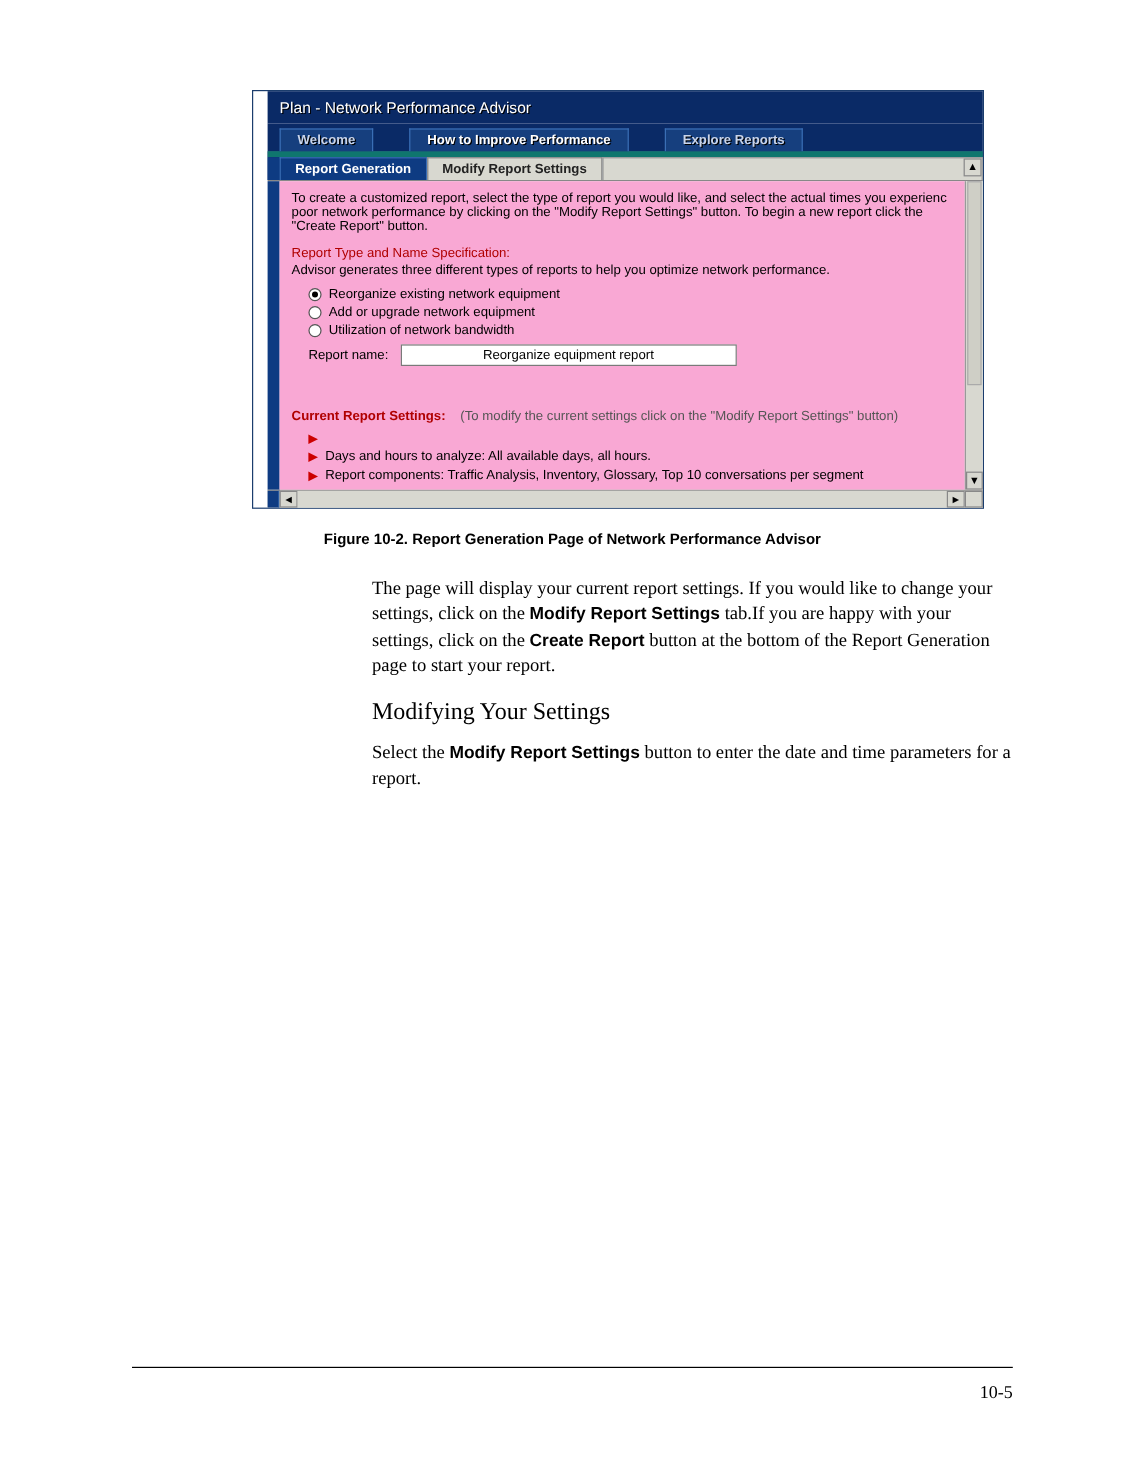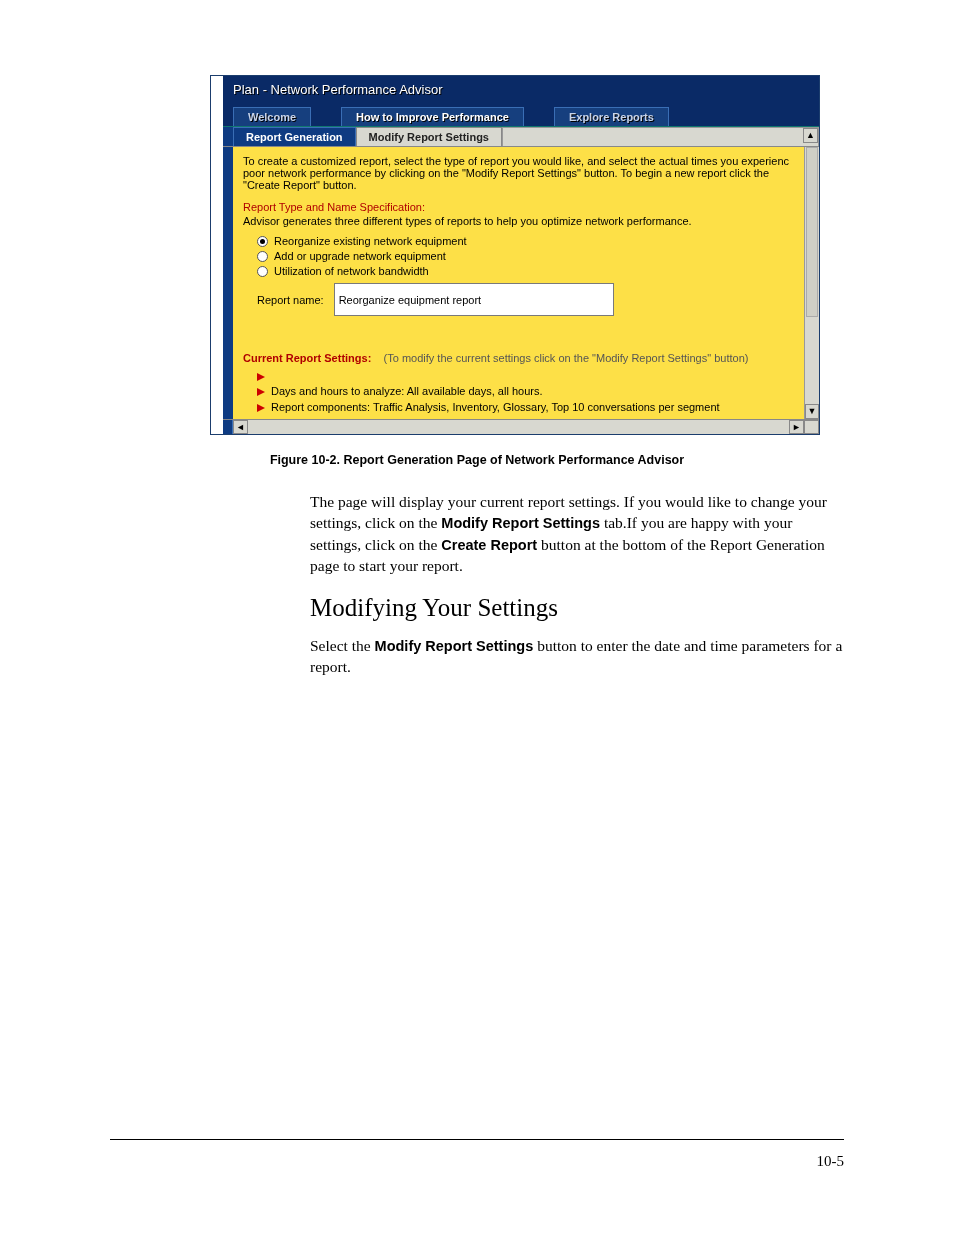--- a/index.html
+++ b/index.html
@@ -63,21 +63,21 @@
     font-weight: bold;
     text-shadow: 1px 1px 0 #000;
     text-align: center;
   }
   .top-tab.active {
     color: #fff;
   }
   .sub-tab-row {
     display: flex;
     background: #0a2a66;
-    border-top: 1px solid #0f766e;
+    border-top: 5px solid #0f766e;
   }
   .sub-tab {
     padding: 3px 12px;
     font-size: 11px;
     font-weight: bold;
     font-family: Arial, Helvetica, sans-serif;
     border: 1px solid #888;
     border-bottom: none;
   }
   .sub-tab.selected {
@@ -109,21 +109,21 @@
   .content-area {
     display: flex;
     border-top: 1px solid #888;
   }
   .left-stripe {
     width: 10px;
     background: #0e3b82;
   }
   .content-body {
     flex: 1;
-    background: #fde047;
+    background: #f9a8d4;
     padding: 8px 10px 6px 10px;
     position: relative;
   }
   .right-scroll {
     width: 15px;
     background: #d8d8d0;
     border-left: 1px solid #999;
     position: relative;
   }
   .right-scroll .thumb {
@@ -155,22 +155,22 @@
     border: 1px solid #555; background: #fff;
     display: inline-flex; align-items:center; justify-content:center;
   }
   .radio.checked::after {
     content:""; width:5px; height:5px; border-radius:50%; background:#000;
   }
   .name-row {
     display:flex; align-items:center; gap:10px; margin:6px 0 0 14px;
   }
   .text-input {
-    border:1px solid #7a7a7a; padding:2px 4px; width:280px; height:33px;
-    font-family: Arial, sans-serif; font-size:11px;
+    border:1px solid #7a7a7a; padding:2px 4px; width:280px; height:18px;
+    font-family: Arial, sans-serif; font-size:11px;text-align:center;
   }
   .spacer { height: 36px; }
   .crs-row { margin-bottom: 6px; }
   .crs-label { color:#b00000; font-weight:bold; }
   .crs-hint { color:#555; }
   .bullet-row { display:flex; align-items:flex-start; gap:6px; margin:4px 0 0 14px; }
   .bullet-arrow {
     width:0; height:0; border-top:4px solid transparent; border-bottom:4px solid transparent;
     border-left:8px solid #cc0000; margin-top:3px;
   }
@@ -193,21 +193,21 @@
     margin-left: 200px;
     font-size: 15.5px;
     line-height: 1.38;
     font-family: 'Century Schoolbook', Georgia, serif;
   }
   .body-text p { margin: 0 0 14px 0; }
   .body-text strong { font-family: Arial, Helvetica, sans-serif; font-weight: bold; font-size:14.5px; }
   .h2 {
     font-family: 'Century Schoolbook', Georgia, serif;
     font-weight: normal;
-    font-size: 25px;
+    font-size: 20px;
     margin: 8px 0 10px 0;
   }
 
   .footer-rule {
     position:absolute; left:110px; right:110px; bottom:95px;
     border-top:1px solid #000;
   }
   .page-num {
     position:absolute; right:110px; bottom:65px;
     font-family: Georgia, serif; font-size:15px;

